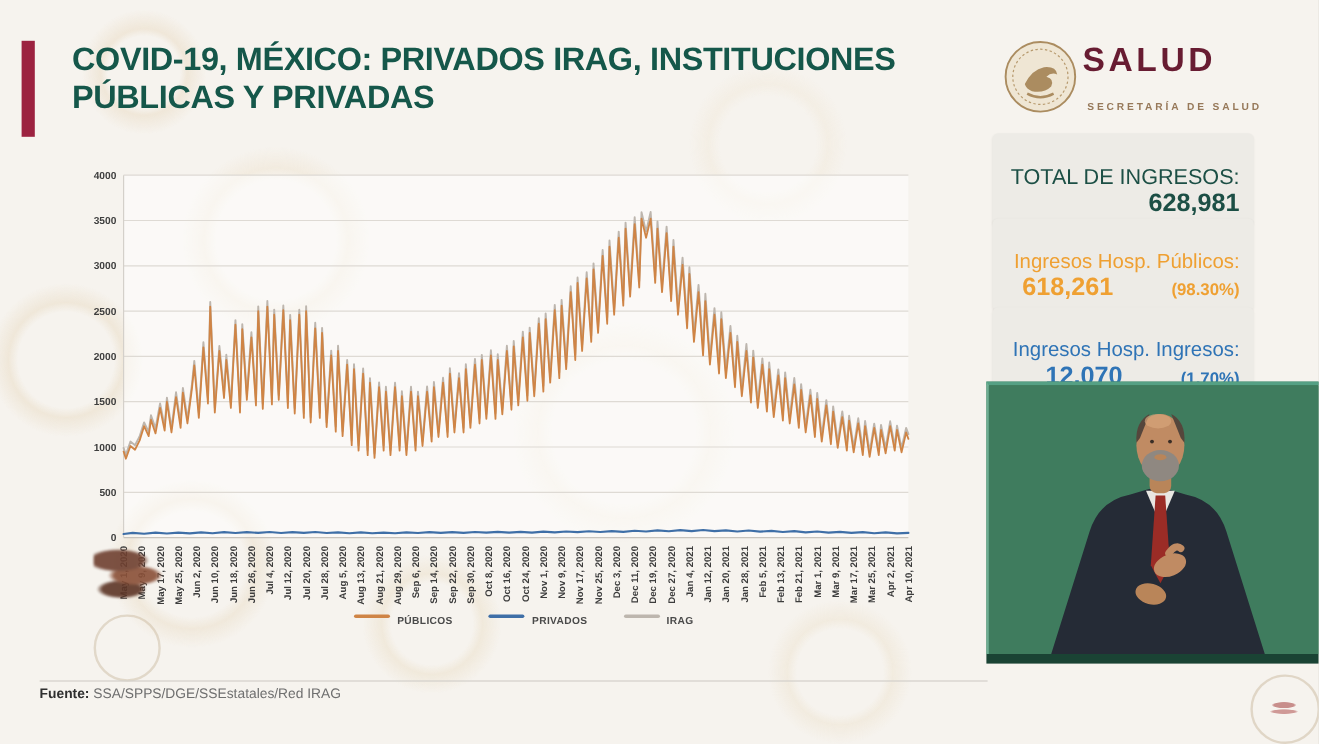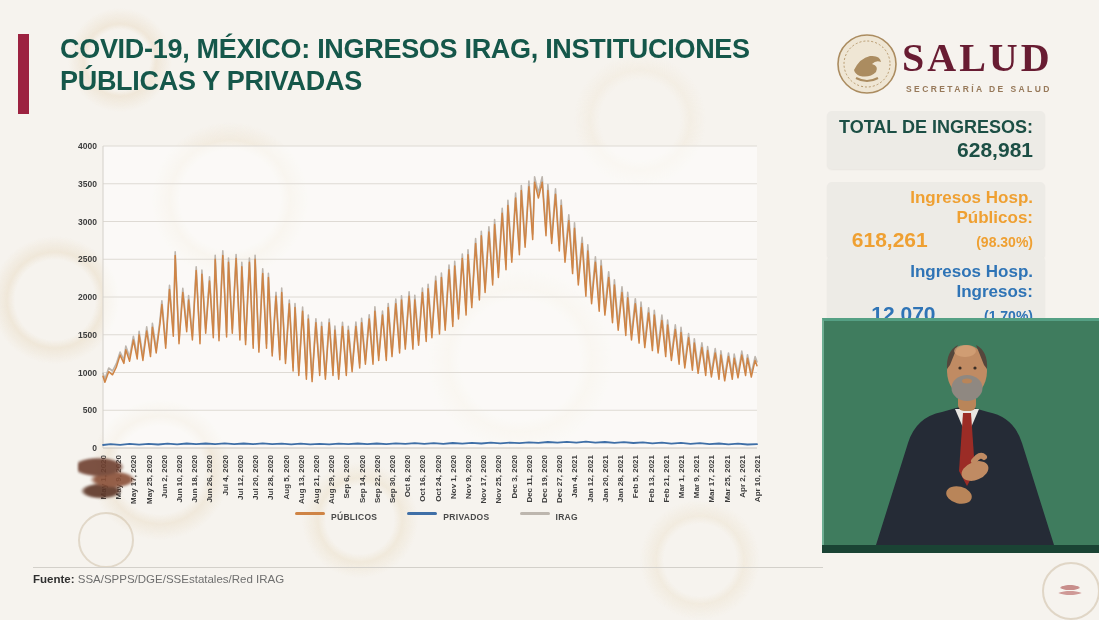--- a/index.html
+++ b/index.html
@@ -13,25 +13,25 @@
     radial-gradient(circle at 360px 520px, rgba(233,219,192,0) 34px, rgba(233,219,192,.5) 42px, rgba(233,219,192,0) 58px),
     radial-gradient(circle at 160px 470px, rgba(230,214,186,0) 44px, rgba(230,214,186,.45) 54px, rgba(230,214,186,0) 70px),
     radial-gradient(circle at 520px 360px, rgba(238,226,204,0) 60px, rgba(238,226,204,.4) 72px, rgba(238,226,204,0) 92px),
     radial-gradient(circle at 640px 120px, rgba(238,226,204,0) 40px, rgba(238,226,204,.35) 50px, rgba(238,226,204,0) 66px),
     radial-gradient(circle at 700px 560px, rgba(233,219,192,0) 36px, rgba(233,219,192,.4) 44px, rgba(233,219,192,0) 60px);}
   .accent-bar{position:absolute;left:18px;top:34px;width:11px;height:80px;background:#9c2240;}
   .title{position:absolute;left:60px;top:33px;width:730px;font-size:27px;line-height:1.2;font-weight:bold;color:#15574a;letter-spacing:-0.3px;}
   
   .logo{position:absolute;left:830px;top:30px;width:260px;height:80px;}
   .logo-seal{position:absolute;left:6px;top:2px;}
-  .logo-word{position:absolute;left:72px;top:4px;font-family:Liberation Serif, serif;font-weight:bold;font-size:40px;letter-spacing:3px;color:#681c32;}
+  .logo-word{position:absolute;left:72px;top:4px;font-family:Liberation Sans, sans-serif;font-weight:bold;font-size:28px;letter-spacing:3px;color:#681c32;}
   .logo-sub{position:absolute;left:76px;top:54px;font-size:8.5px;font-weight:bold;letter-spacing:2.4px;color:#97795a;}
   
   .panel{position:absolute;left:827px;width:218px;background:#edebe6;border-radius:5px;box-shadow:0 1px 2px rgba(0,0,0,.06);text-align:right;padding:6px 12px 7px 6px;box-sizing:border-box;}
-  .panel .lab{font-size:17px;font-weight:bold;display:block;}
+  .panel .lab{font-size:17px;font-weight:normal;display:block;margin-top:20px;}
   .panel .val{font-size:21px;font-weight:bold;line-height:1.15;}
   .panel .pct{font-size:14px;font-weight:bold;margin-left:44px;}
   .panel-total{top:111px;color:#1c4f45;}
   .panel-pub{top:182px;color:#efa032;}
   .panel-priv{top:256px;color:#2f74b6;}
   .panel-total .lab{font-size:18px;}
   
   .chart-wrap{position:absolute;left:55px;top:128px;width:730px;height:400px;}
   .ytick{font:700 8.5px "Liberation Sans",sans-serif;fill:#3e3e3e;}
   .xtick{font:700 8px "Liberation Sans",sans-serif;fill:#3d3d3d;}
@@ -59,21 +59,21 @@
     radial-gradient(ellipse 60% 24% at 50% 75%, #b05050 0 55%, transparent 72%);}
 </style>
 </head>
 <body>
 
 <div class="page">
 
   <div class="accent-bar"></div>
 
   <div class="title">
-    <div>COVID-19, MÉXICO: INGRESOS IRAG, INSTITUCIONES</div>
+    <div>COVID-19, MÉXICO: PRIVADOS IRAG, INSTITUCIONES</div>
     <div>PÚBLICAS Y PRIVADAS</div>
   </div>
 
   <div class="logo">
     <svg class="logo-seal" width="62" height="64" viewBox="0 0 62 64">
       <circle cx="31" cy="32" r="29" fill="#efe6d4" stroke="#ab8c60" stroke-width="1.6"></circle>
       <circle cx="31" cy="32" r="23" fill="none" stroke="#b79a6e" stroke-width="1" stroke-dasharray="2 2"></circle>
       <path d="M18,38 Q24,26 34,24 Q44,23 45,30 Q40,28 36,32 Q43,34 40,40 Q34,46 24,44 Q19,42 18,38 Z" fill="#ab8c60"></path>
       <path d="M20,46 Q31,52 42,46" fill="none" stroke="#ab8c60" stroke-width="2"></path>
     </svg>

